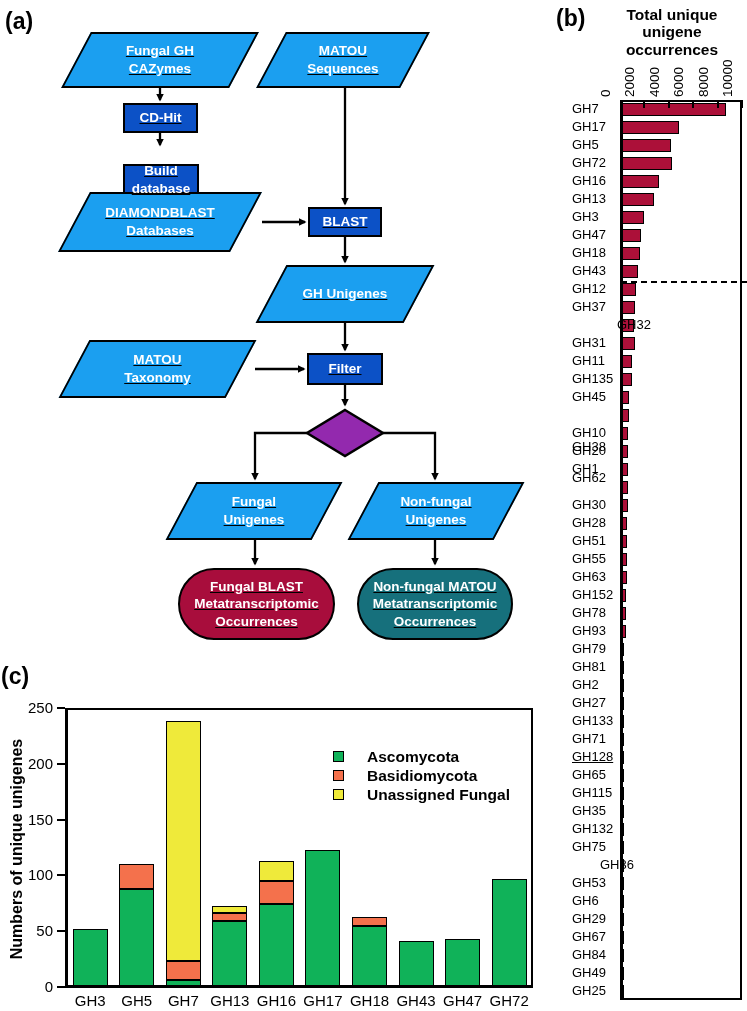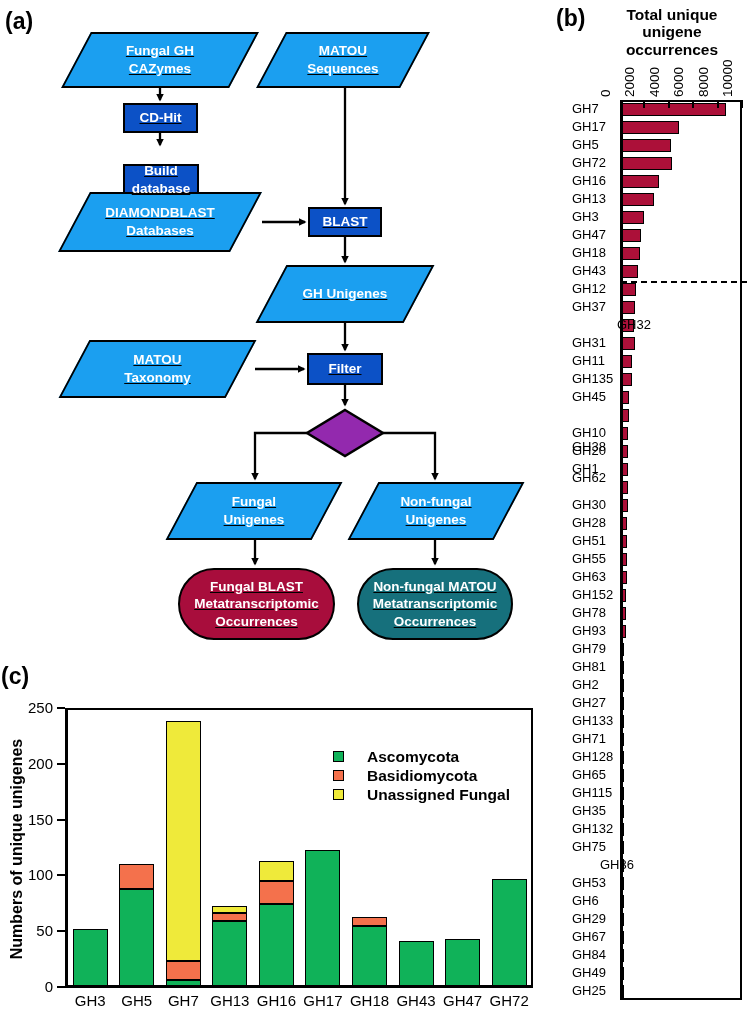--- a/index.html
+++ b/index.html
@@ -221,21 +221,21 @@
       <div class="b-rowlabel" style="top: 568px;">GH63</div>
       <div class="b-rowlabel" style="top: 586px;">GH152</div>
       <div class="b-rowlabel" style="top: 604px;">GH78</div>
       <div class="b-rowlabel" style="top: 622px;">GH93</div>
       <div class="b-rowlabel" style="top: 640px;">GH79</div>
       <div class="b-rowlabel" style="top: 658px;">GH81</div>
       <div class="b-rowlabel" style="top: 676px;">GH2</div>
       <div class="b-rowlabel" style="top: 694px;">GH27</div>
       <div class="b-rowlabel" style="top: 712px;">GH133</div>
       <div class="b-rowlabel" style="top: 730px;">GH71</div>
-      <div class="b-rowlabel" style="top: 748px;">GH128</div>
+      <div class="b-rowlabel" style="top: 748px; text-decoration: underline;">GH128</div>
       <div class="b-rowlabel" style="top: 766px;">GH65</div>
       <div class="b-rowlabel" style="top: 784px;">GH115</div>
       <div class="b-rowlabel" style="top: 802px;">GH35</div>
       <div class="b-rowlabel" style="top: 820px;">GH132</div>
       <div class="b-rowlabel" style="top: 838px;">GH75</div>
       <div class="b-rowlabel" style="top: 856px; margin-left: 28px;">GH36</div>
       <div class="b-rowlabel" style="top: 874px;">GH53</div>
       <div class="b-rowlabel" style="top: 892px;">GH6</div>
       <div class="b-rowlabel" style="top: 910px;">GH29</div>
       <div class="b-rowlabel" style="top: 928px;">GH67</div>

